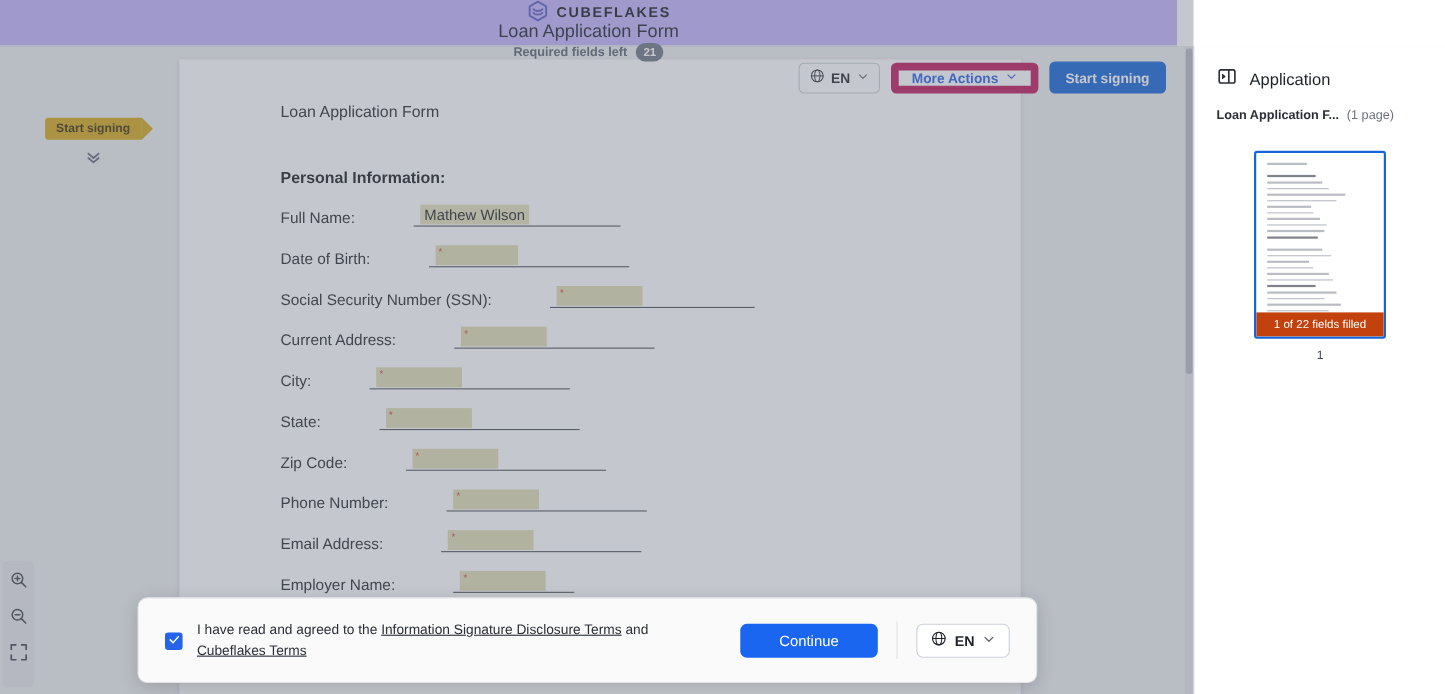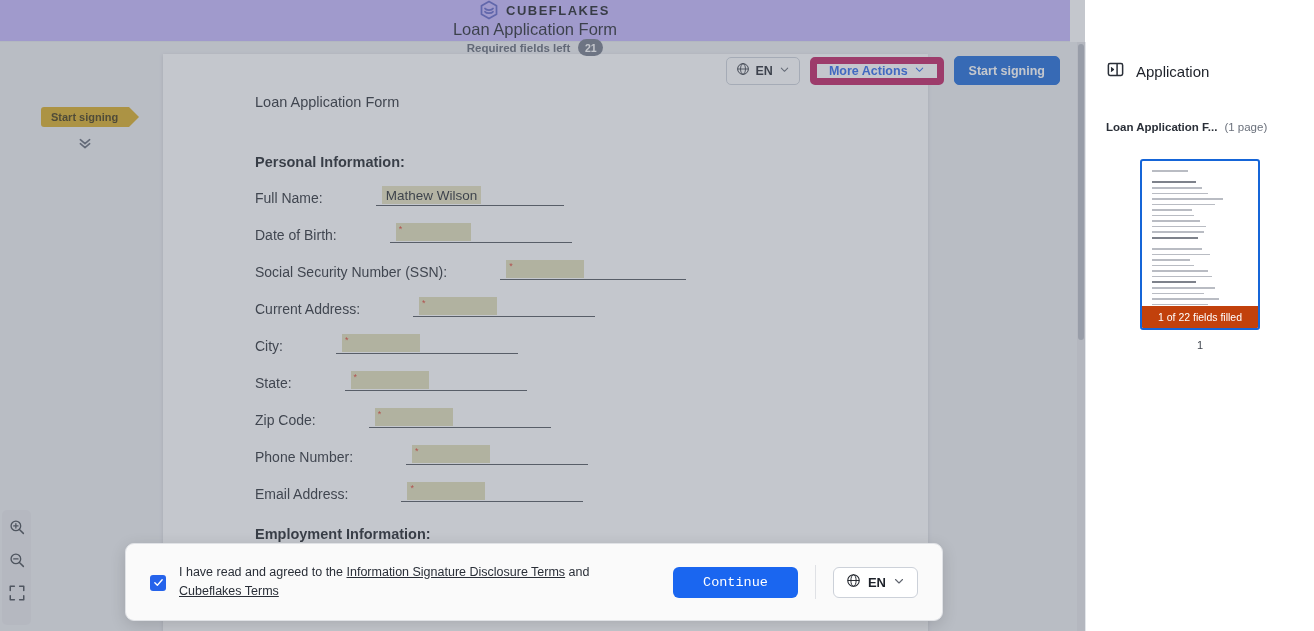--- a/index.html
+++ b/index.html
@@ -149,21 +149,21 @@
   }
 
   
   .rp-head {
     display: flex; align-items: center; gap: 11px;
     padding: 18px 0 0 20px;
   }
   .rp-title { font-size: 15px; color: #1d2129; }
   .rp-sub { padding: 15px 0 0 20px; display: flex; align-items: baseline; gap: 7px; }
   .rp-docname { font-size: 11.5px; font-weight: bold; color: #2a2f38; }
-  .rp-pages { font-size: 11.5px; color: #6b717c; margin-top: 23px; }
+  .rp-pages { font-size: 11.5px; color: #6b717c; }
   .thumb-wrap {
     margin: 26px 0 0 0; display: flex; flex-direction: column; align-items: center;
   }
   .thumb {
     position: relative; width: 120px; height: 171px;
     background: #fff; border: 2px solid #1565d8; border-radius: 3px;
     cursor: pointer; overflow: hidden;
   }
   .mini { padding: 9px 10px 0 10px; }
   .mini-line { height: 1.5px; background: #b9bcc3; margin-bottom: 4px; }
@@ -194,21 +194,21 @@
   .mtext {
     margin-left: 13px; font-size: 12.5px; color: #2a2f38; line-height: 19px;
     max-width: 450px;
   }
   .mlink { color: #2a2f38; text-decoration: underline; cursor: pointer; }
   .mright { margin-left: auto; display: flex; align-items: center; gap: 0; }
   .btn-continue {
     background: #1a66f0; color: #fff; border: none; border-radius: 6px;
     width: 125px; height: 31px; font-size: 13.5px; cursor: pointer;
     display: flex; align-items: center; justify-content: center;
-    font-family: Liberation Mono, monospace;
+    font-family: Liberation Sans, sans-serif;
   }
   .m-sep { width: 1px; height: 34px; background: #dfe1e5; margin: 0 17px; }
   .btn-mlang {
     background: #fff; border: 1px solid #ccd1d9; border-radius: 6px;
     height: 31px; padding: 0 12px; display: flex; align-items: center; gap: 7px;
     font-size: 13px; font-weight: bold; color: #1d2129; cursor: pointer;
   }
 </style>
 </head>
 <body>
@@ -376,21 +376,20 @@
               </div>
               <div class="frow">
                 <span class="flabel">Email Address:</span>
                 <span class="fline" style="width: 182px;">
                   <span class="fbox" style="width: 78px;">
                     <span class="fstar">*</span>
                   </span>
                 </span>
               </div>
             </div>
-          <div class="doc-h2 emp">Employment Information:</div>
           <div id="employment-fields">
               <div class="frow">
                 <span class="flabel">Employer Name:</span>
                 <span class="fline" style="width: 110px;">
                   <span class="fbox" style="width: 78px;">
                     <span class="fstar">*</span>
                   </span>
                 </span>
               </div>
             </div>

